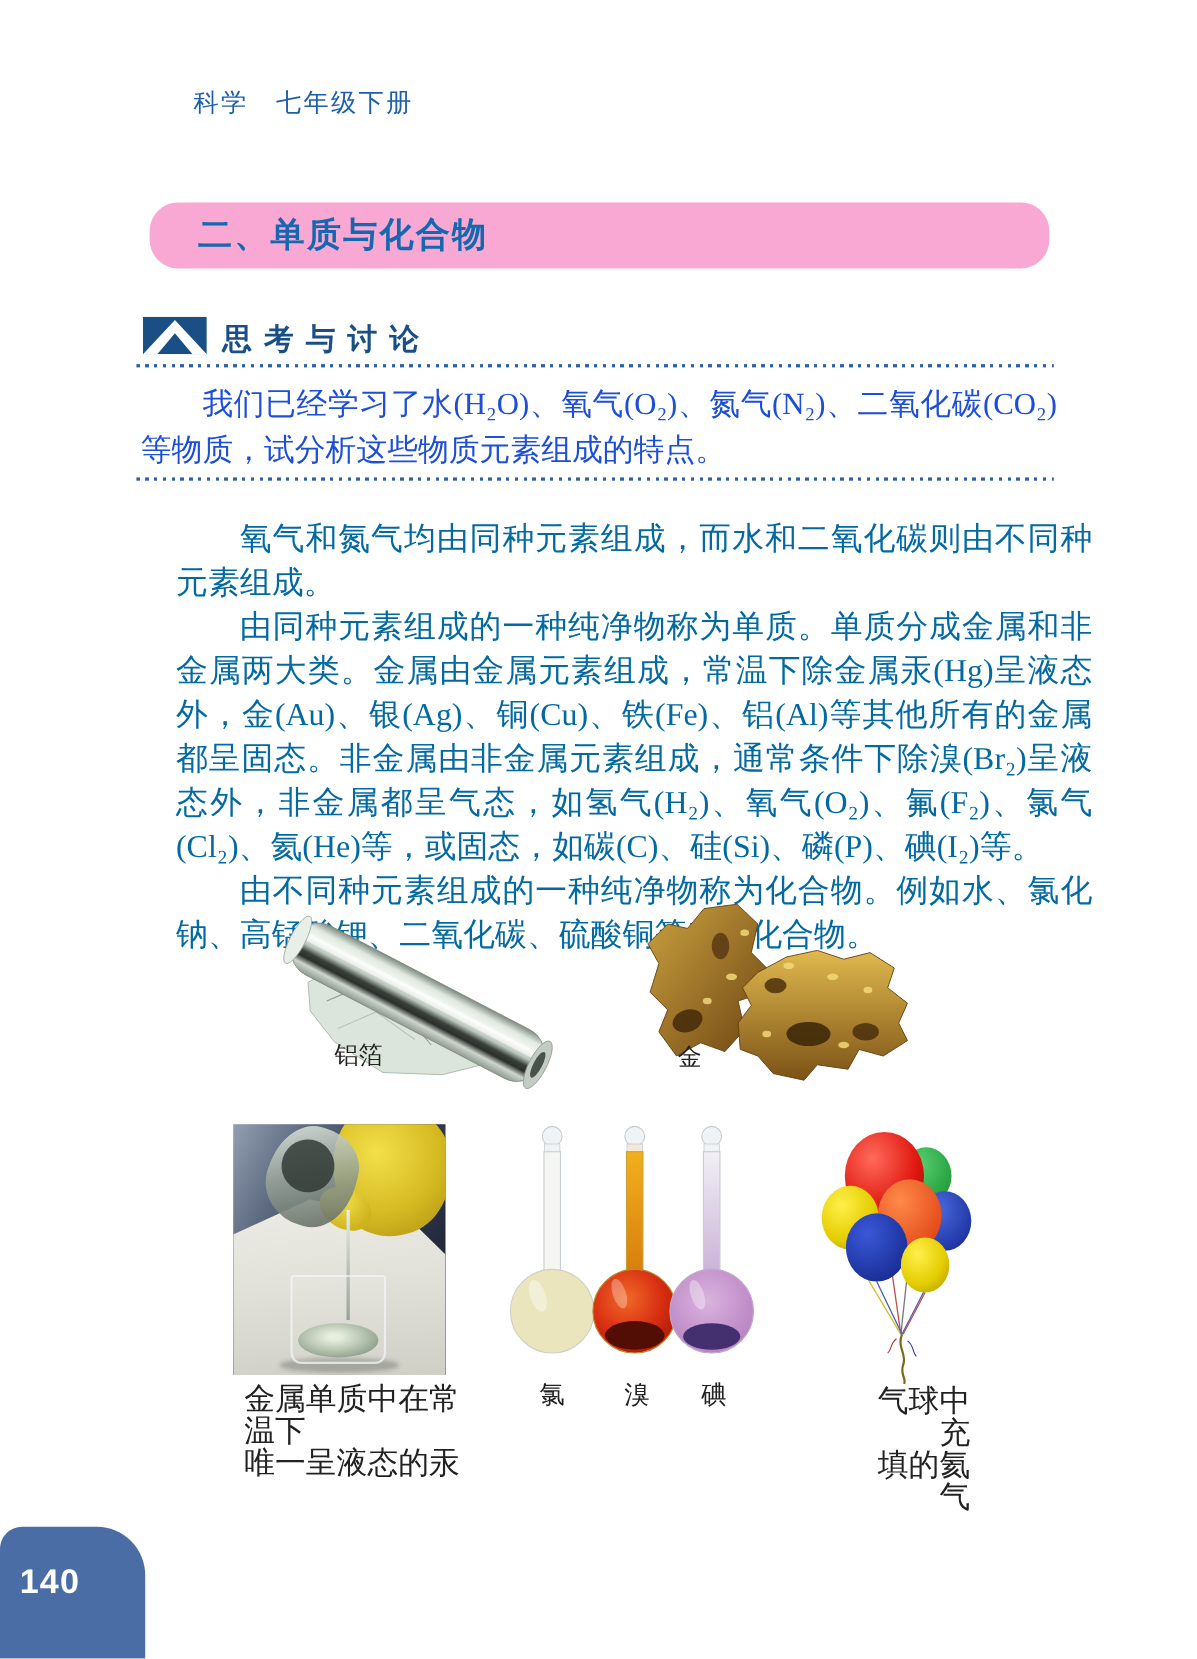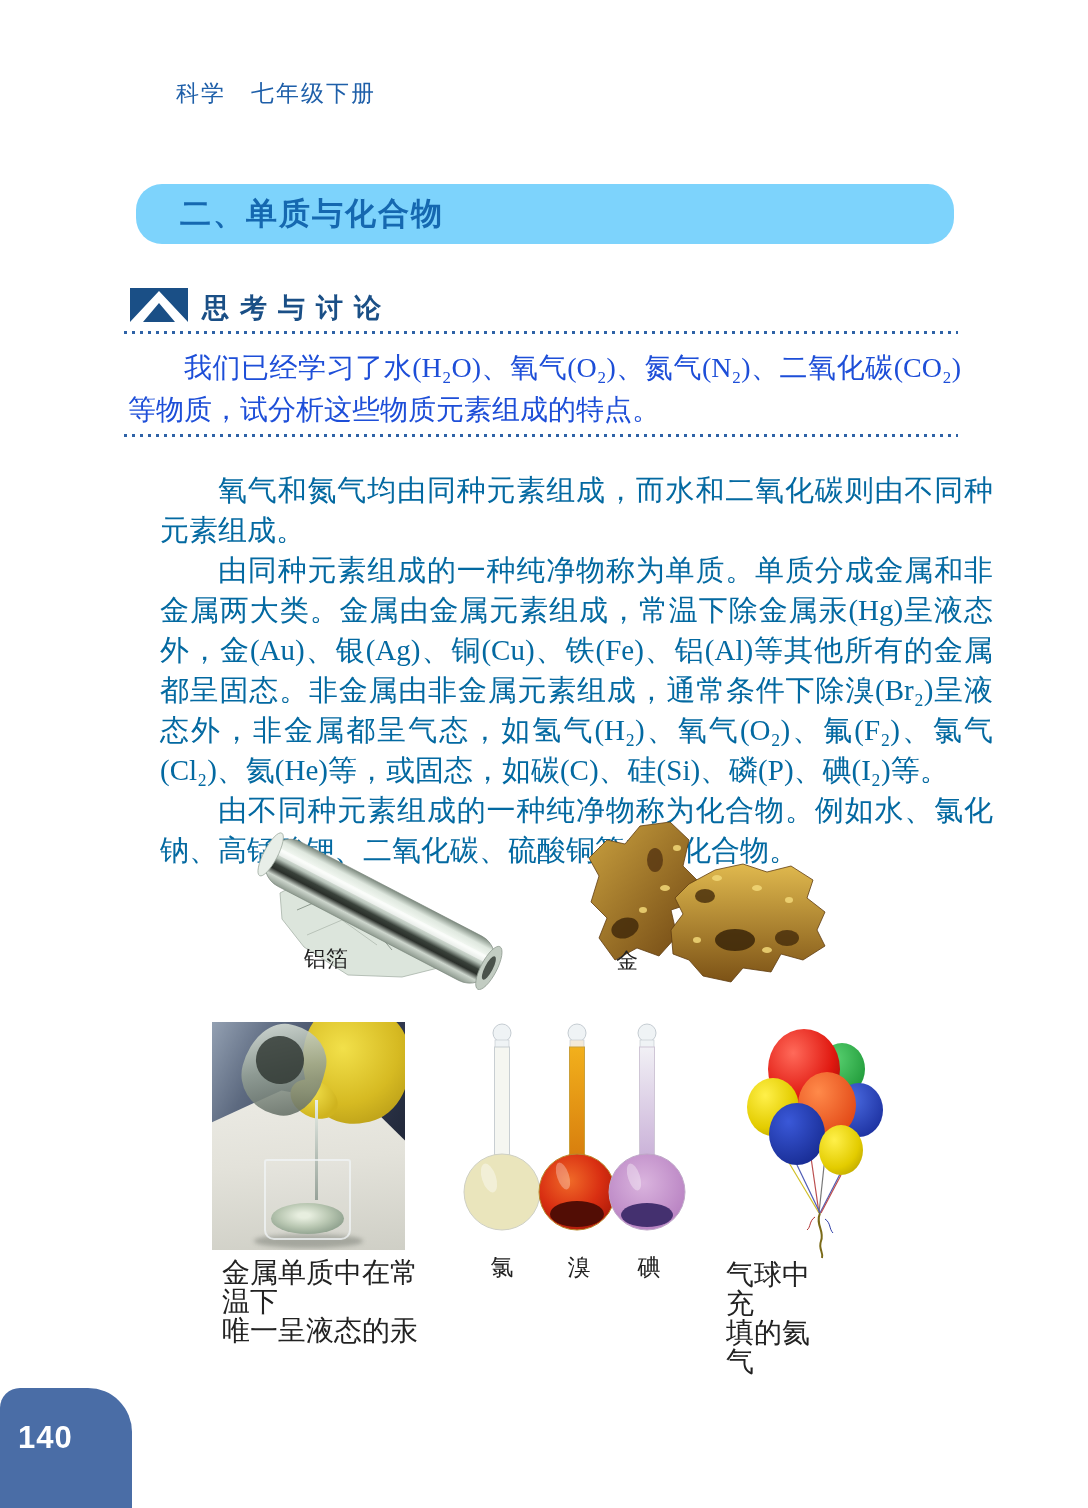--- a/index.html
+++ b/index.html
@@ -6,21 +6,21 @@
   .page{position:relative;width:1088px;height:1508px;background:#ffffff;overflow:hidden;
         font-family:"Liberation Serif","DejaVu Serif",serif;}
   .sans{font-family:"Liberation Sans","DejaVu Sans",sans-serif;}
   .serif{font-family:"Liberation Serif","DejaVu Serif",serif;}
   .abs{position:absolute;}
 
   
   .header{left:130px;top:78px;font-size:23px;font-weight:normal;color:#1e5fa9;letter-spacing:2px;margin-left:46px;}
 
   
-  .banner{left:136px;top:184px;width:818px;height:60px;background:#7dd3fc;border-radius:26px;}
+  .banner{left:136px;top:184px;width:818px;height:60px;background:#f9a8d4;border-radius:26px;}
   .banner-title{position:absolute;left:44px;top:0;line-height:60px;font-size:31px;font-weight:bold;color:#1568b0;letter-spacing:2px;}
 
   
   .think-icon{left:130px;top:288px;}
   .think-title{left:202px;top:290px;font-size:27px;font-weight:bold;color:#1a4f86;letter-spacing:11px;}
   .dots{height:3px;background:repeating-linear-gradient(90deg,#2e62a6 0 3px,transparent 3px 8px);}
   .dots-top{left:124px;top:331px;width:834px;}
   .dots-bottom{left:124px;top:434px;width:834px;}
   .think-text{left:128px;top:347px;width:833px;font-size:28px;line-height:42px;color:#1d4ed8;
               text-align:justify;text-indent:2em;}
@@ -54,21 +54,21 @@
   .mercury .beaker{position:absolute;left:27%;top:60%;width:43%;height:34%;
            border:2px solid rgba(240,244,246,.75);border-radius:3px 3px 10px 10px;background:rgba(255,255,255,.08);}
   .mercury .pool{position:absolute;left:6%;bottom:5%;width:88%;height:40%;border-radius:50%;
            background:radial-gradient(ellipse at 45% 40%,#e7eedf 10%,#b9c7b2 45%,#8fa18e 75%,#76897a);}
   .mercury .shadow{position:absolute;left:22%;top:93%;width:56%;height:6%;background:rgba(80,86,76,.35);
            border-radius:50%;filter:blur(2px);}
   .mercury-cap{left:222px;top:1258px;width:220px;}
 
   .flask-labels span{position:absolute;width:44px;text-align:center;font-size:23px;color:#222;}
 
-  .balloon-cap{left:726px;top:1260px;width:110px;text-align:left;}
+  .balloon-cap{left:772px;top:1260px;width:110px;text-align:right;}
 
   
   .pagebox{left:0;top:1388px;width:132px;height:120px;background:#4a6da6;border-radius:20px 44px 0 0;}
   .pagenum{position:absolute;left:18px;top:32px;width:114px;text-align:left;font-size:31px;
            font-weight:bold;color:#ffffff;letter-spacing:1px;}
 </style>
 </head>
 <body>
 
 <div class="page">

